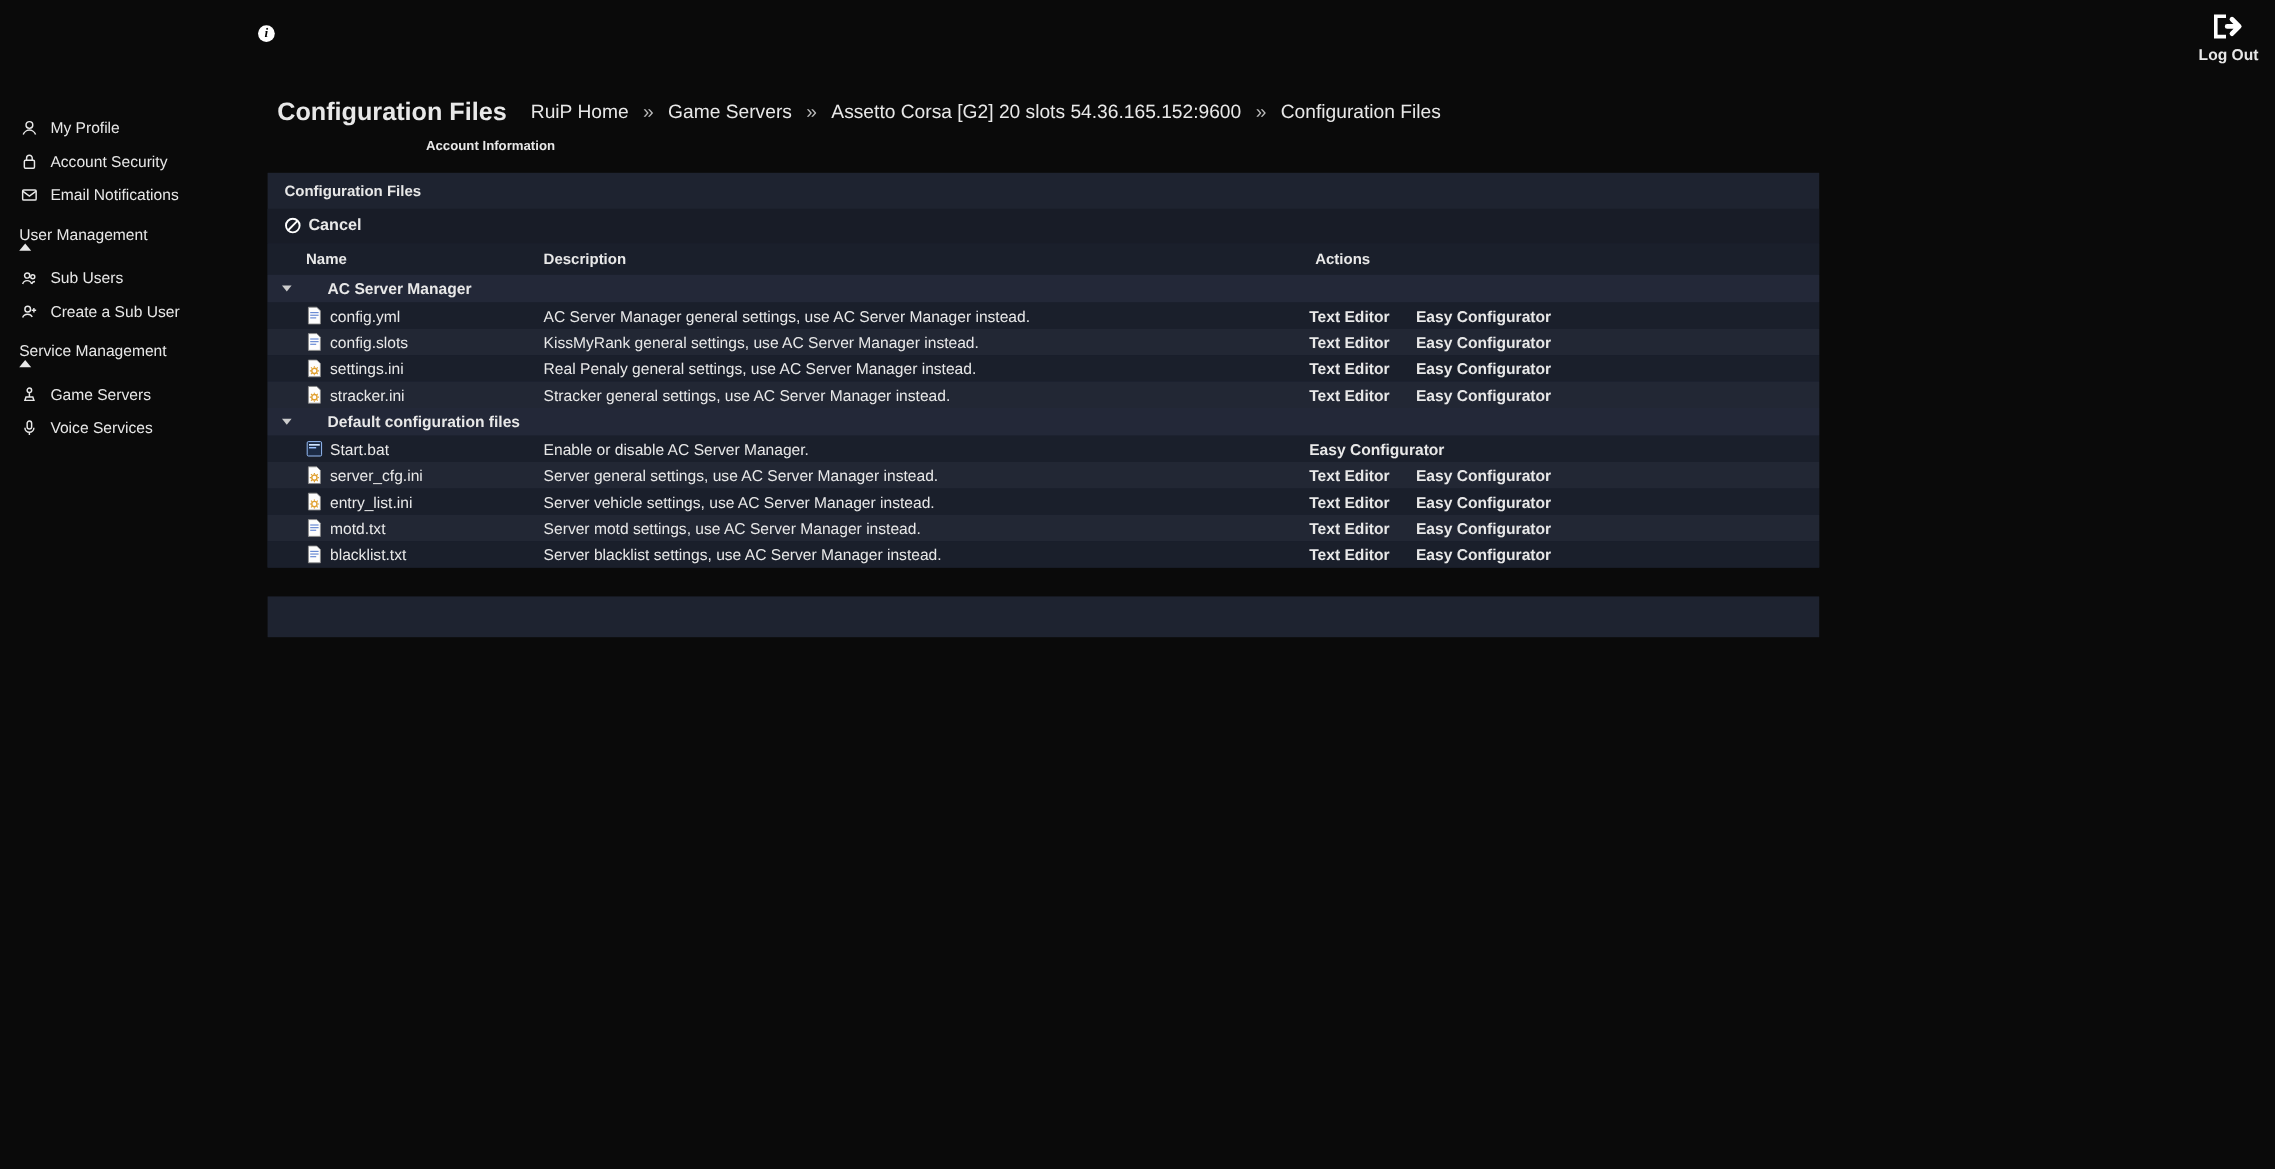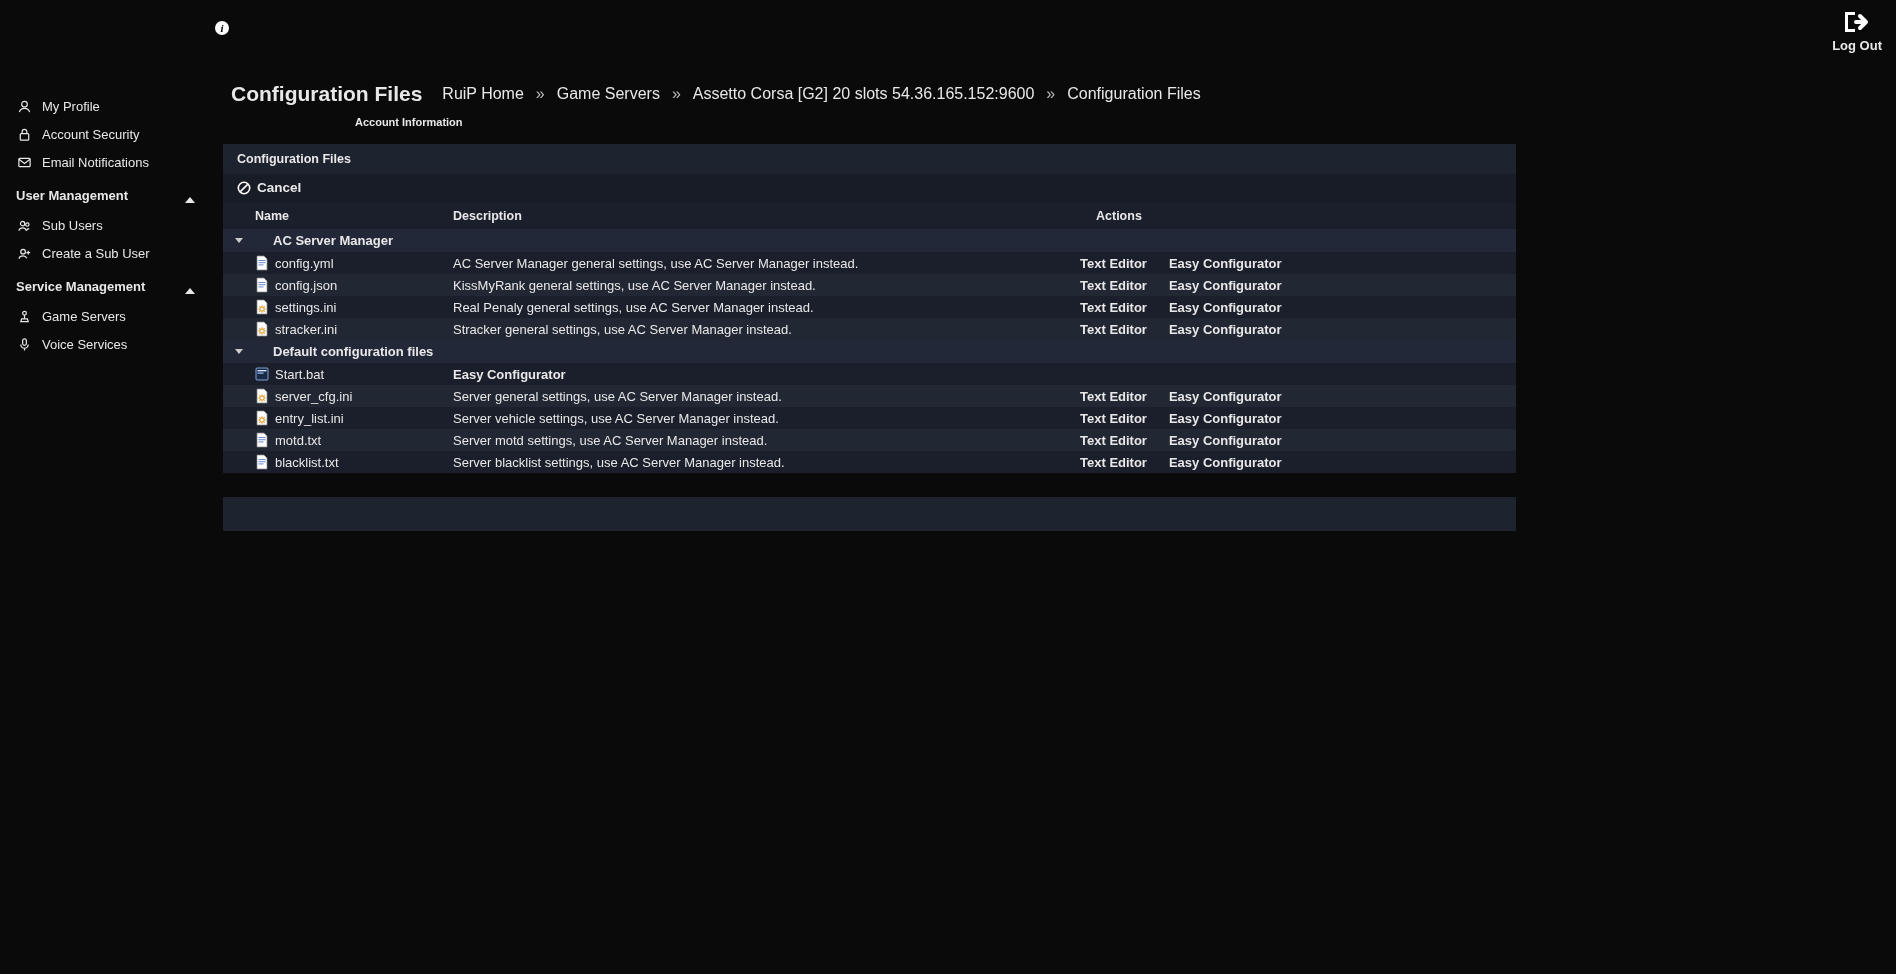--- a/index.html
+++ b/index.html
@@ -55,26 +55,27 @@
     align-items: center;
     gap: 10px;
     padding: 6px 0 6px 16px;
     font-size: 13px;
     cursor: pointer;
   }
   .side-item .ic { width: 16px; height: 16px; display:flex; align-items:center; justify-content:center; }
   .side-item span.lbl { flex: 1; }
   .side-group {
     display: flex;
-    align-items: flex-end;
+    align-items: flex-start;
     padding: 8px 12px 8px 16px;
     font-size: 13px;
-    font-weight: 700;
+    font-weight: 400;
     cursor: pointer;
     margin-top: 4px;
+    flex-direction: column;
   }
   .side-group .lbl { flex: 1; }
   .chev-up {
     width: 0; height: 0;
     border-left: 5px solid transparent;
     border-right: 5px solid transparent;
     border-bottom: 6px solid #e8e8e8;
   }
 
   
@@ -159,21 +160,21 @@
     border-left: 4px solid transparent;
     border-right: 4px solid transparent;
     border-top: 5px solid #ccc;
     margin: 0 6px 0 2px;
   }
   .group-row .lbl { padding-left: 14px; }
 
   .file-row {
     display: flex;
     align-items: center;
-    padding: 3px 16px 3px 32px;
+    padding: 3px 5px 3px 32px;
     font-size: 13px;
   }
   .file-row.alt-a { background: #1a1f2b; }
   .file-row.alt-b { background: #222734; }
   .fname-cell { width: 198px; display:flex; align-items:center; gap:6px;}
   .fdesc-cell { flex: 1; padding-right: 8px; }
   .factions-cell { width: 420px; display:flex; gap:22px; font-weight:700; }
   .factions-cell span { cursor:pointer; }
   .file-ic { width:14px; height:16px; display:inline-block; vertical-align:middle;}
 
@@ -328,21 +329,21 @@
             </div>
           </div>
           <div class="file-row alt-b">
             <div class="fname-cell">
               <span class="file-ic"><svg width="14" height="16" viewBox="0 0 14 16">
                   <path d="M2 1h7l3 3v11H2z" fill="#fdfdfd" stroke="#888" stroke-width="0.7"></path>
                   <rect x="3.5" y="5" width="7" height="1" fill="#6a8bd4"></rect>
                   <rect x="3.5" y="7.2" width="7" height="1" fill="#6a8bd4"></rect>
                   <rect x="3.5" y="9.4" width="5" height="1" fill="#6a8bd4"></rect>
                 </svg></span>
-              <span>config.json</span>
+              <span>config.slots</span>
             </div>
             <div class="fdesc-cell">KissMyRank general settings, use AC Server Manager instead.</div>
             <div class="factions-cell">
               <span>Text Editor</span>
               <span>Easy Configurator</span>
             </div>
           </div>
           <div class="file-row alt-a">
             <div class="fname-cell">
               <span class="file-ic"><svg width="14" height="16" viewBox="0 0 14 16">
@@ -379,20 +380,21 @@
           </div>
           <div class="file-row alt-a">
             <div class="fname-cell">
               <span class="file-ic"><svg width="14" height="16" viewBox="0 0 14 16">
                   <rect x="1" y="2" width="12" height="12" rx="1" fill="#1b2a44" stroke="#9cc3ff" stroke-width="0.8"></rect>
                   <rect x="2.5" y="4" width="9" height="1.4" fill="#cfe4ff"></rect>
                   <rect x="2.5" y="6.5" width="6" height="1.2" fill="#9cc3ff"></rect>
                 </svg></span>
               <span>Start.bat</span>
             </div>
+            <div class="fdesc-cell">Enable or disable AC Server Manager.</div>
             <div class="factions-cell">
               <span>Easy Configurator</span>
             </div>
           </div>
           <div class="file-row alt-b">
             <div class="fname-cell">
               <span class="file-ic"><svg width="14" height="16" viewBox="0 0 14 16">
                   <path d="M2 1h7l3 3v11H2z" fill="#fdfdfd" stroke="#888" stroke-width="0.7"></path>
                   <circle cx="7" cy="10" r="2.2" fill="none" stroke="#e0a030" stroke-width="1.2"></circle>
                   <path d="M7 7.2v-1M7 12.8v1M9.8 10h1M3.2 10h1M9 8l.8-.8M5 12l-.8.8M9 12l.8.8M5 8l-.8-.8" stroke="#e0a030" stroke-width="1"></path>

